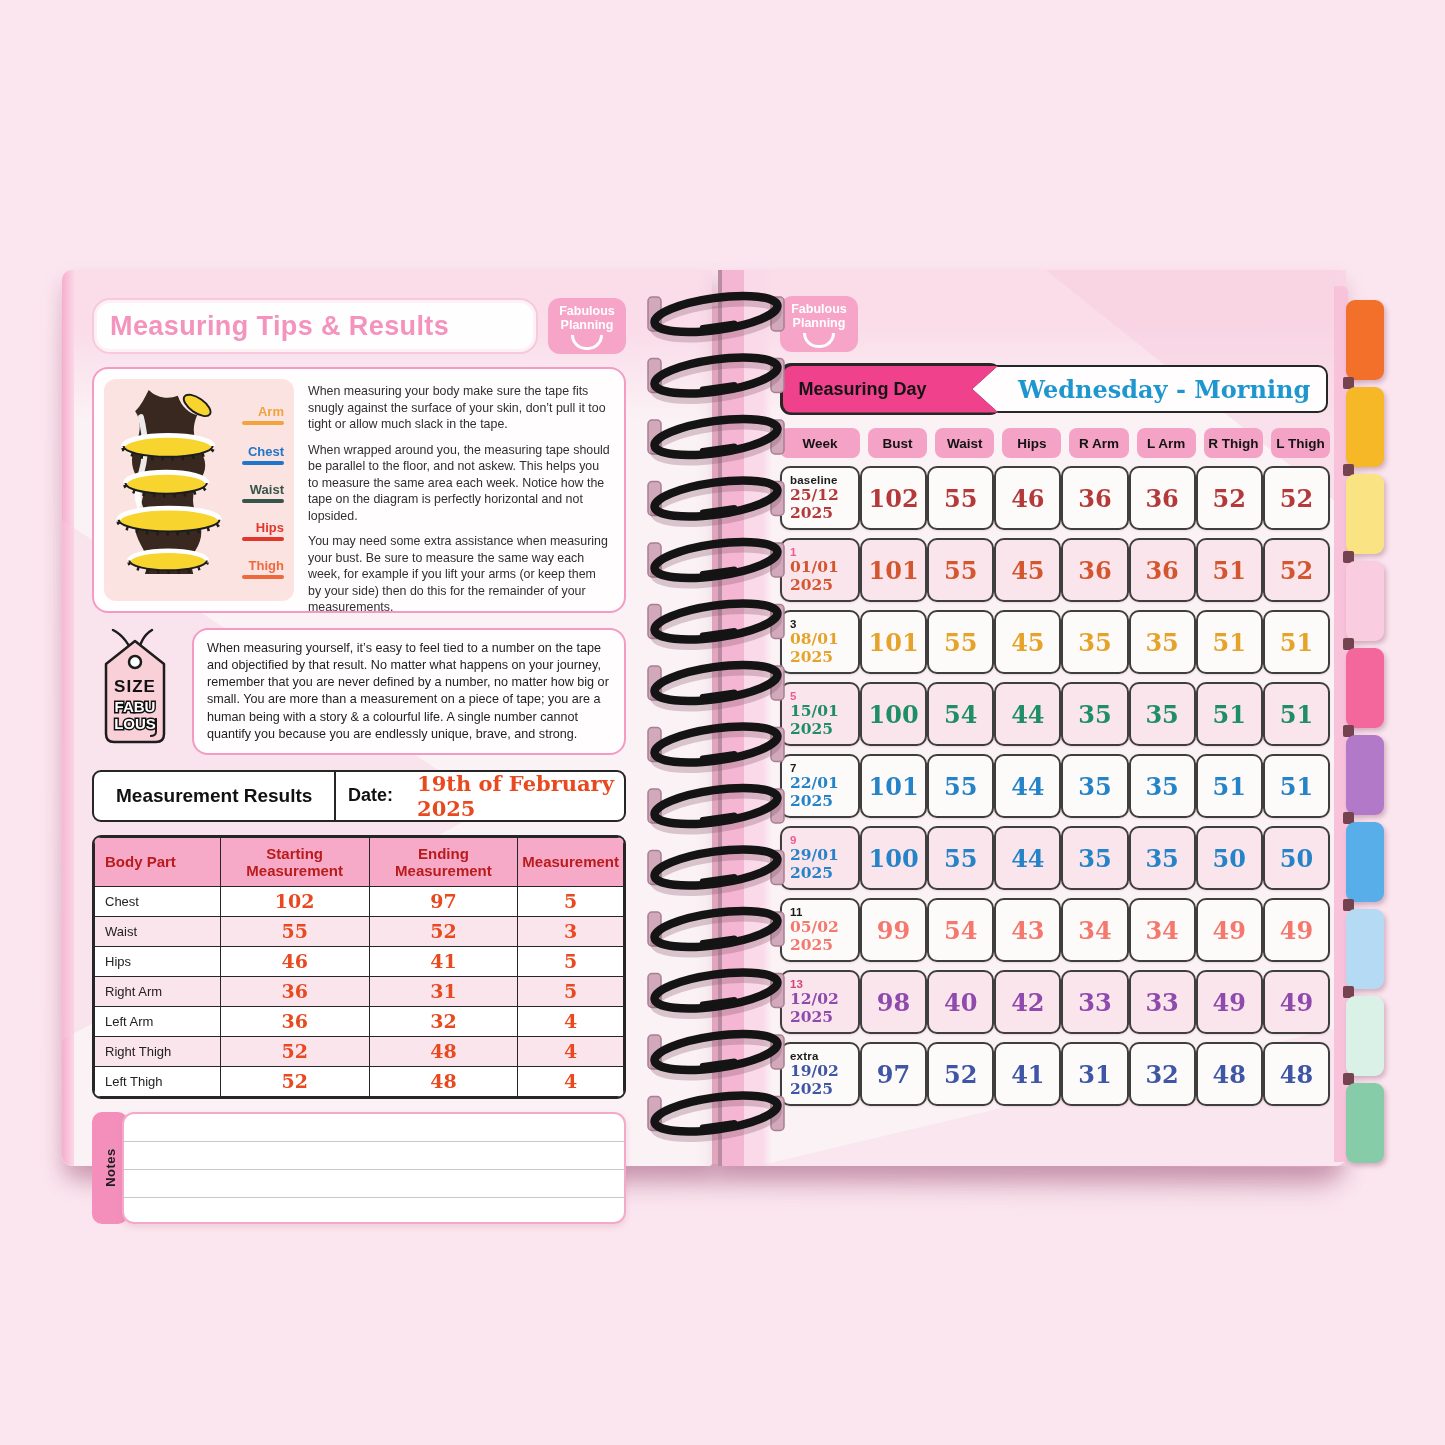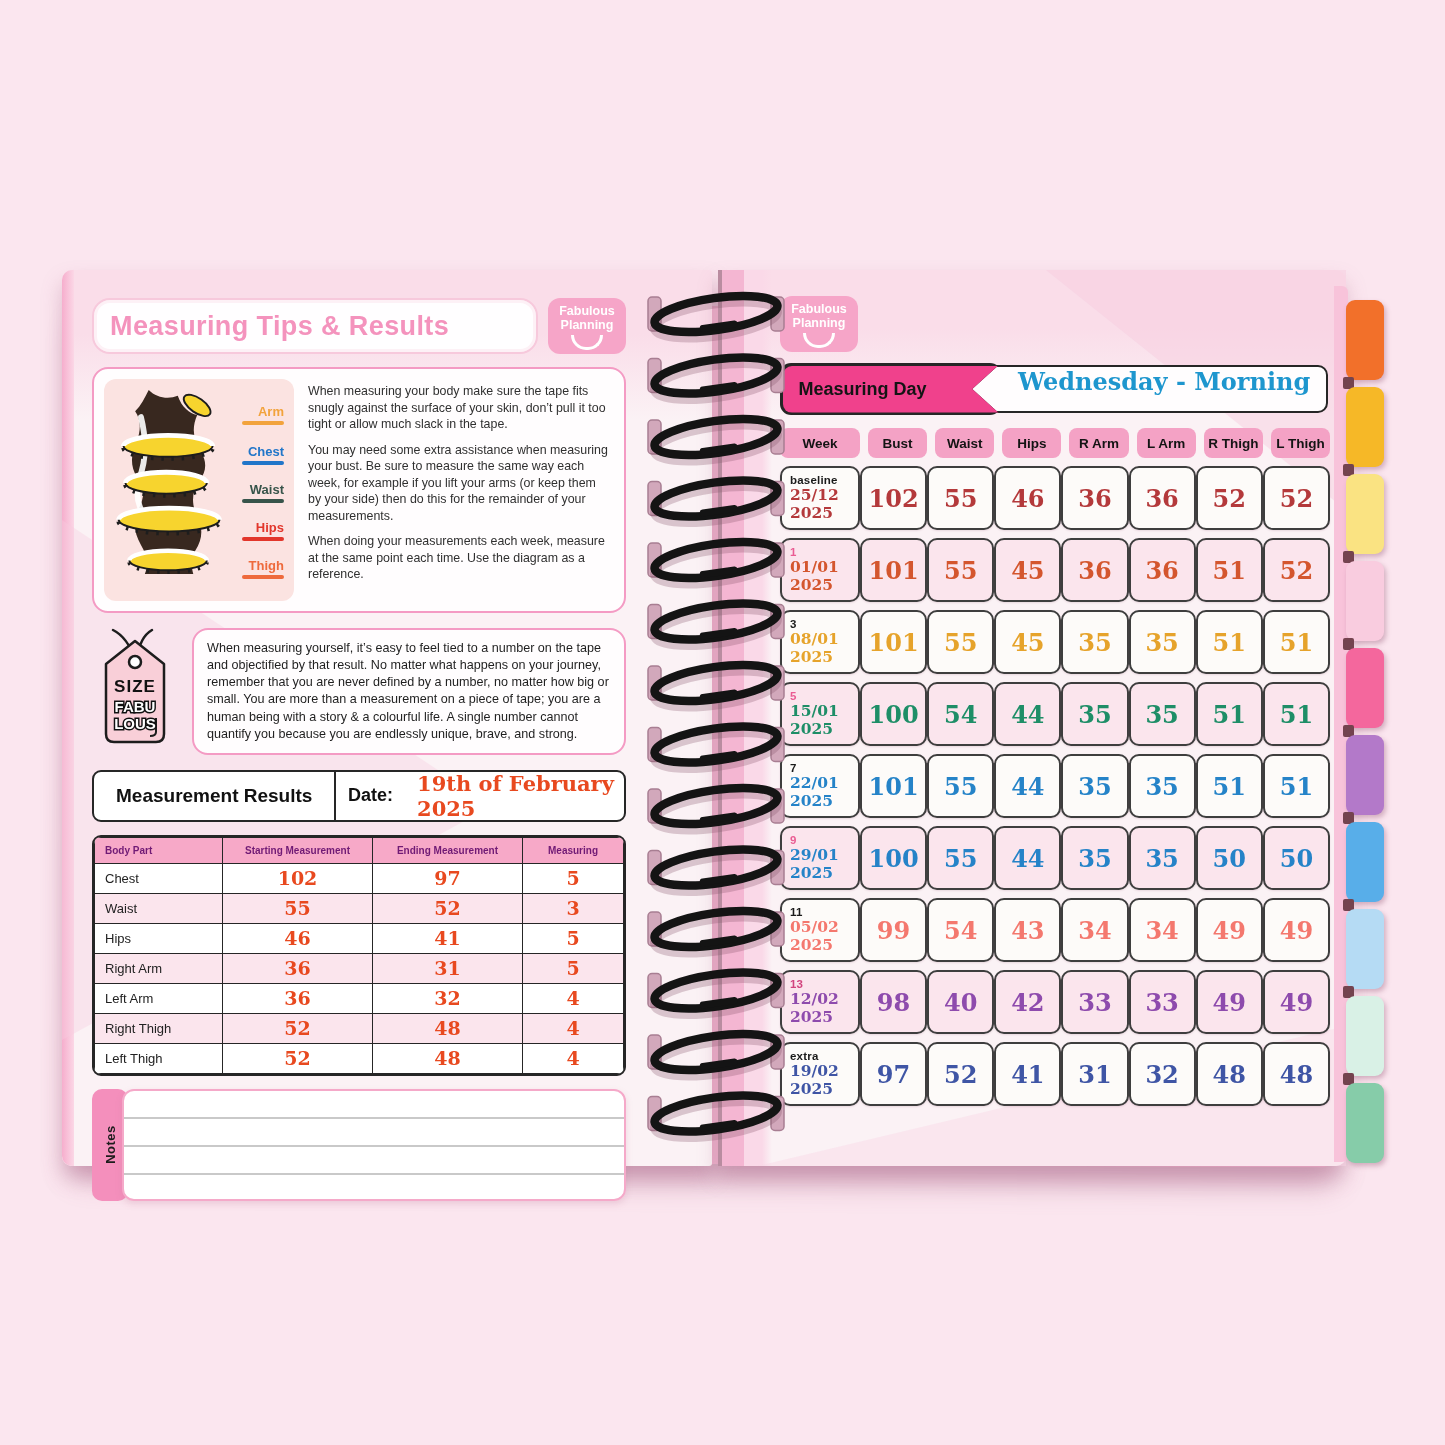--- a/index.html
+++ b/index.html
@@ -62,39 +62,39 @@
     background:#fff;display:flex;align-items:stretch;padding-left:8px;}
   .db-left{width:218px;display:flex;align-items:center;padding-left:14px;font-size:19px;
     font-weight:700;color:#111;border-right:2.5px solid #262626;}
   .db-right{flex:1;display:flex;align-items:center;gap:24px;padding-left:12px;}
   .db-label{font-size:18px;font-weight:700;color:#111;}
   .db-value{font-family:"DejaVu Serif",serif;font-weight:700;font-size:21px;color:#E8491F;}
 
   .results-table-wrap{margin-top:13px;border:2.5px solid #262626;border-radius:9px;
     overflow:hidden;background:#fff;}
   .results-table{width:100%;border-collapse:collapse;}
-  .results-table th{background:#F7A9C8;font-size:10px;padding:7px 4px;border:1.5px solid #262626;color:#701a75;}
+  .results-table th{background:#F7A9C8;font-size:15px;padding:7px 4px;border:1.5px solid #262626;color:#b91c1c;}
   .results-table th:first-child{text-align:left;padding-left:10px;}
   .results-table td{border:1.5px solid #262626;height:27px;text-align:center;
     font-family:"DejaVu Serif",serif;font-weight:700;font-size:19px;color:#E8491F;}
   .results-table td.part{font-family:"Liberation Sans",sans-serif;font-weight:400;font-size:13px;
     text-align:left;padding-left:10px;color:#222;}
   .results-table tbody tr:nth-child(even) td{background:#FBE5ED;}
 
   .notes-row{margin-top:13px;display:flex;align-items:stretch;height:112px;}
   .notes-tab{width:36px;background:#F48FBC;border-radius:10px;margin-right:-6px;position:relative;
     z-index:1;display:flex;align-items:center;justify-content:center;}
   .notes-tab span{transform:rotate(-90deg);font-size:13px;font-weight:700;color:#1c1c1c;letter-spacing:.5px;}
   .notes-box{flex:1;border:2px solid #F5A9C9;border-radius:12px;z-index:2;
     background:repeating-linear-gradient(180deg,#fff 0 26.5px,#c9c9c9 26.5px 28px);
     box-shadow:0 3px 6px rgba(200,130,160,.25);}
 
   .ribbon-row{margin-top:13px;position:relative;height:48px;}
   .day-box{position:absolute;left:4px;right:2px;top:0;bottom:0;background:#FFFDFE;
-    border:2.5px solid #262626;border-radius:10px;display:flex;padding-left:232px;}
+    border:2.5px solid #262626;border-radius:10px;display:flex;align-items:center;padding-left:232px;}
   .day-value{font-family:"DejaVu Serif",serif;font-weight:700;font-size:24px;color:#1E96CE;}
   .ribbon-outer{position:absolute;left:0;top:-2px;bottom:-2px;width:221px;background:#262626;
     clip-path:polygon(0 0,100% 0,87% 50%,100% 100%,0 100%);border-radius:11px;}
   .ribbon-inner{position:absolute;left:2.5px;top:2.5px;bottom:2.5px;width:215px;background:#F0418C;
     clip-path:polygon(0 0,100% 0,87% 50%,100% 100%,0 100%);border-radius:9px;
     display:flex;align-items:center;padding-left:16px;font-size:18px;font-weight:700;color:#141414;}
 
   .grid-head{margin-top:15px;display:grid;grid-template-columns:80px repeat(7,1fr);gap:8px;}
   .pill{height:30px;background:#F4A2C5;border-radius:8px;display:flex;align-items:center;
     justify-content:center;font-weight:700;font-size:13.5px;color:#141414;}
@@ -172,20 +172,21 @@
           <div id="dlabels">
               <div class="dlabel" style="top: 26px; color: rgb(242, 163, 60);"><span>Arm</span><span class="ul" style="background: rgb(242, 163, 60);"></span></div>
               <div class="dlabel" style="top: 66px; color: rgb(33, 118, 201);"><span>Chest</span><span class="ul" style="background: rgb(33, 118, 201);"></span></div>
               <div class="dlabel" style="top: 104px; color: rgb(55, 84, 74);"><span>Waist</span><span class="ul" style="background: rgb(55, 84, 74);"></span></div>
               <div class="dlabel" style="top: 142px; color: rgb(226, 54, 43);"><span>Hips</span><span class="ul" style="background: rgb(226, 54, 43);"></span></div>
               <div class="dlabel" style="top: 180px; color: rgb(238, 106, 60);"><span>Thigh</span><span class="ul" style="background: rgb(238, 106, 60);"></span></div>
             </div>
         </div>
         <div class="tips-text">
           <p>When measuring your body make sure the tape fits snugly against the surface of your skin, don’t pull it too tight or allow much slack in the tape.</p>
+          <p>When wrapped around you, the measuring tape should be parallel to the floor, and not askew. This helps you to measure the same area each week. Notice how the tape on the diagram is perfectly horizontal and not lopsided.</p>
           <p>You may need some extra assistance when measuring your bust. Be sure to measure the same way each week, for example if you lift your arms (or keep them by your side) then do this for the remainder of your measurements.</p>
           <p>When doing your measurements each week, measure at the same point each time. Use the diagram as a reference.</p>
         </div>
       </div>
 
       <div class="tag-row">
         <svg class="size-tag" width="86" height="118" viewBox="0 0 86 118">
           <path d="M43,31 C37,14 29,6 21,2" stroke="#1d1d1d" stroke-width="2.5" fill="none" stroke-linecap="round"></path>
           <path d="M45,31 C47,14 53,6 60,2" stroke="#1d1d1d" stroke-width="2.5" fill="none" stroke-linecap="round"></path>
           <path d="M14,36 L43,13 L72,36 L72,106 Q72,114 64,114 L22,114 Q14,114 14,106 Z" fill="#F9CFD8" stroke="#1d1d1d" stroke-width="2.5" stroke-linejoin="round"></path>
@@ -214,21 +215,21 @@
               <col style="width:128px">
               <col style="width:150px">
               <col style="width:150px">
               <col>
             </colgroup>
           <thead>
             <tr>
               <th>Body Part</th>
               <th>Starting Measurement</th>
               <th>Ending Measurement</th>
-              <th>Measuring</th>
+              <th>Measurement</th>
             </tr>
           </thead>
           <tbody>
   <tr>
     <td class="part">Chest</td>
     <td class="start">102</td>
     <td class="end">97</td>
     <td class="diff">5</td>
   </tr>
 

